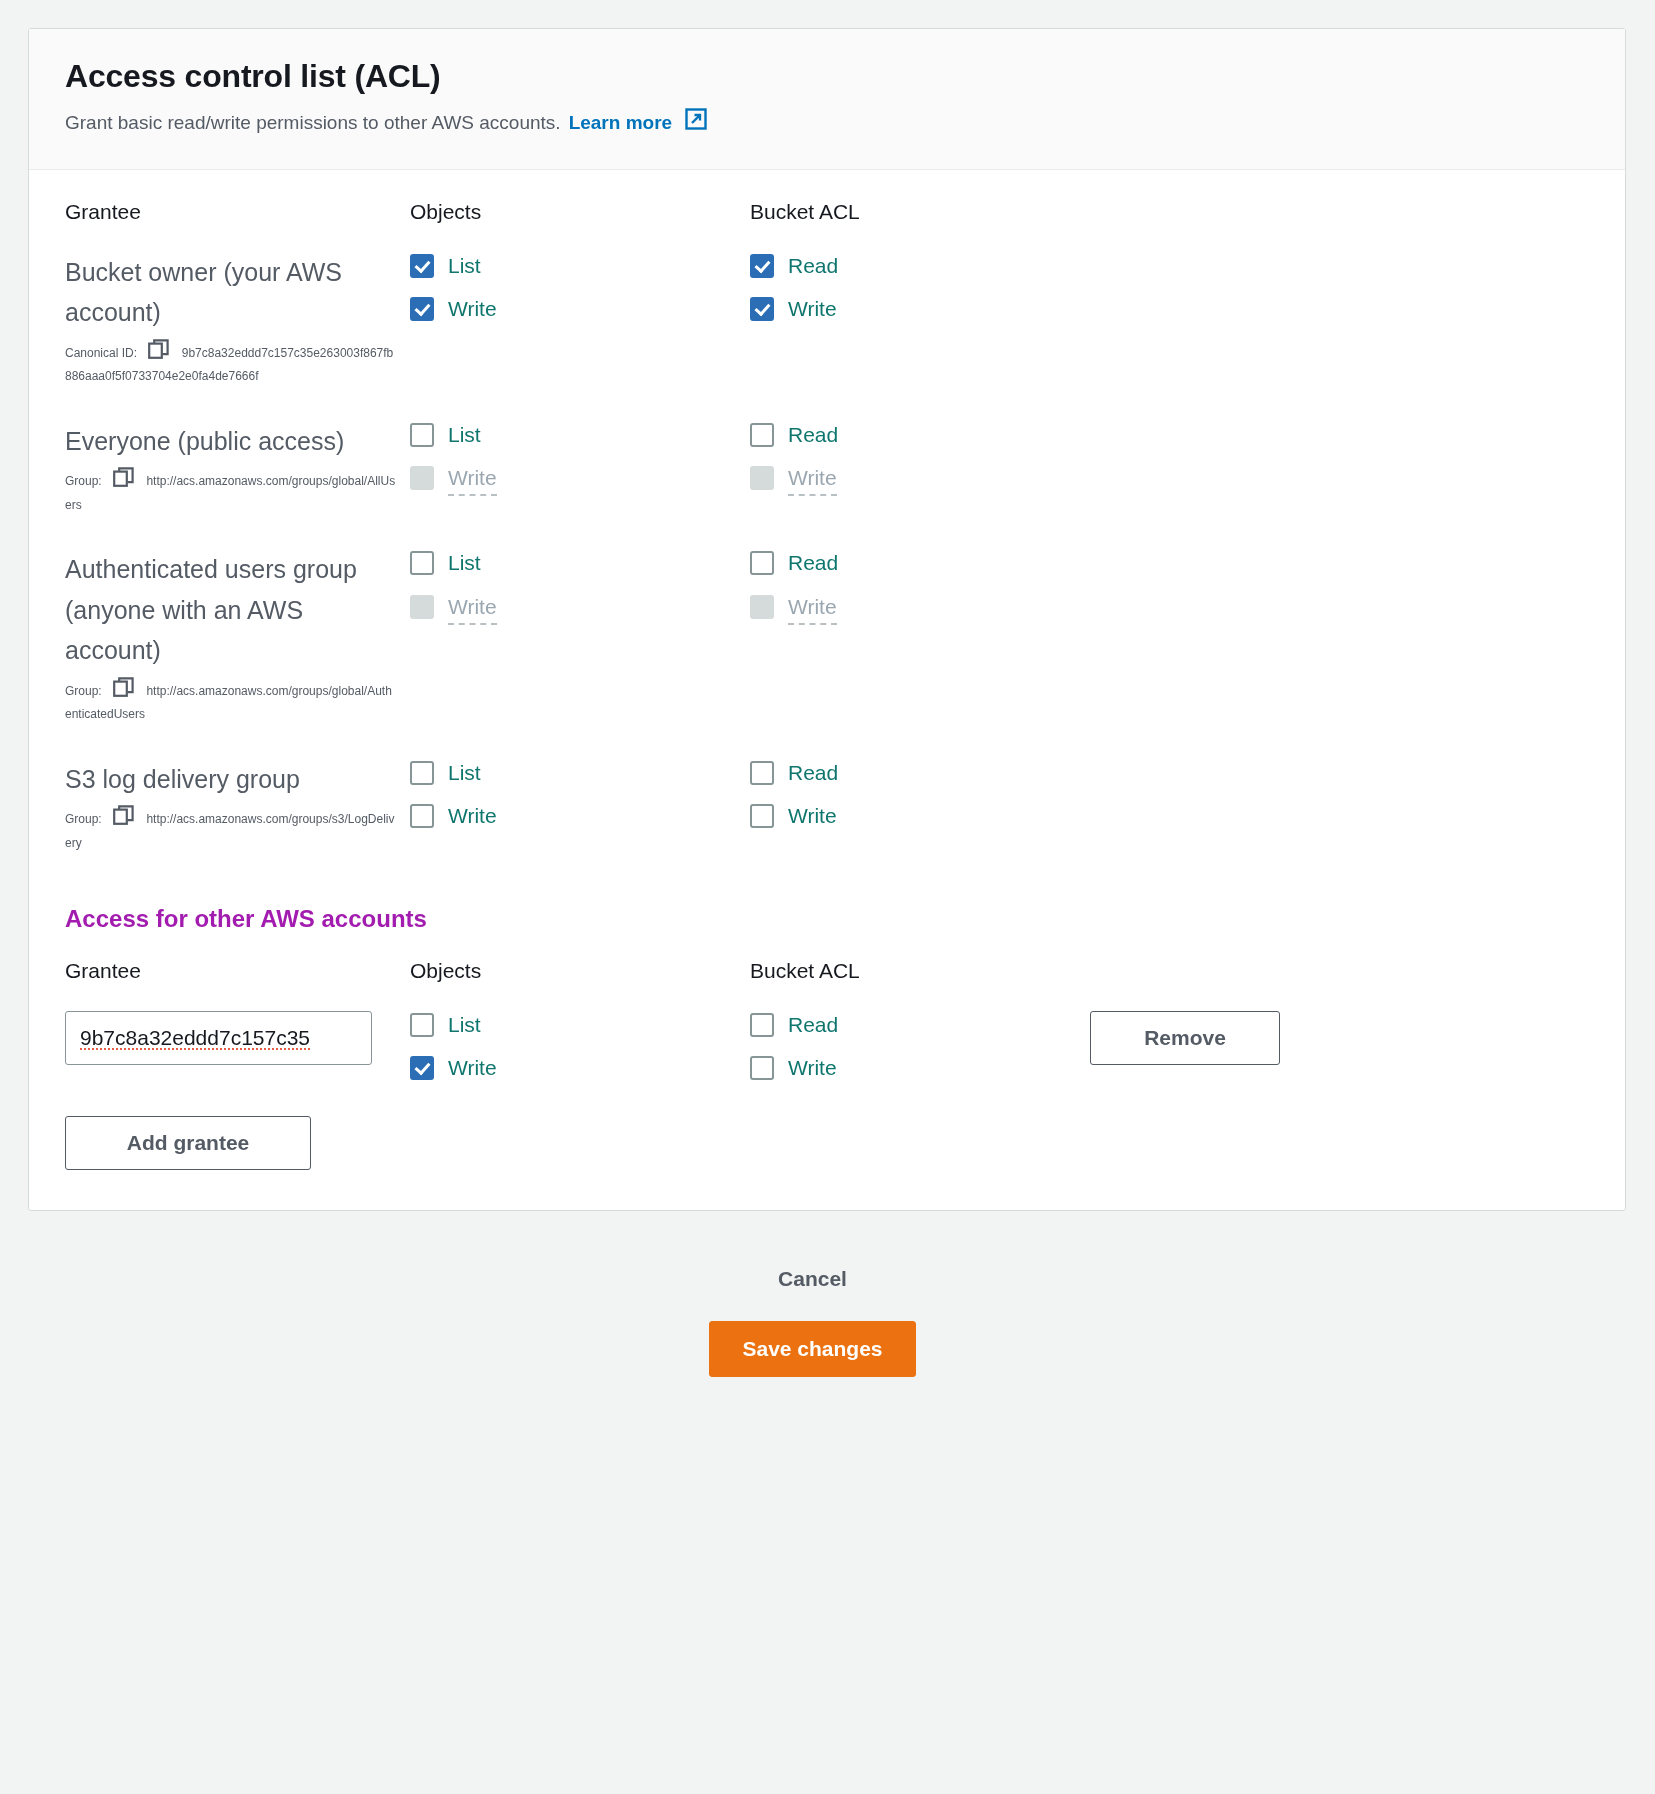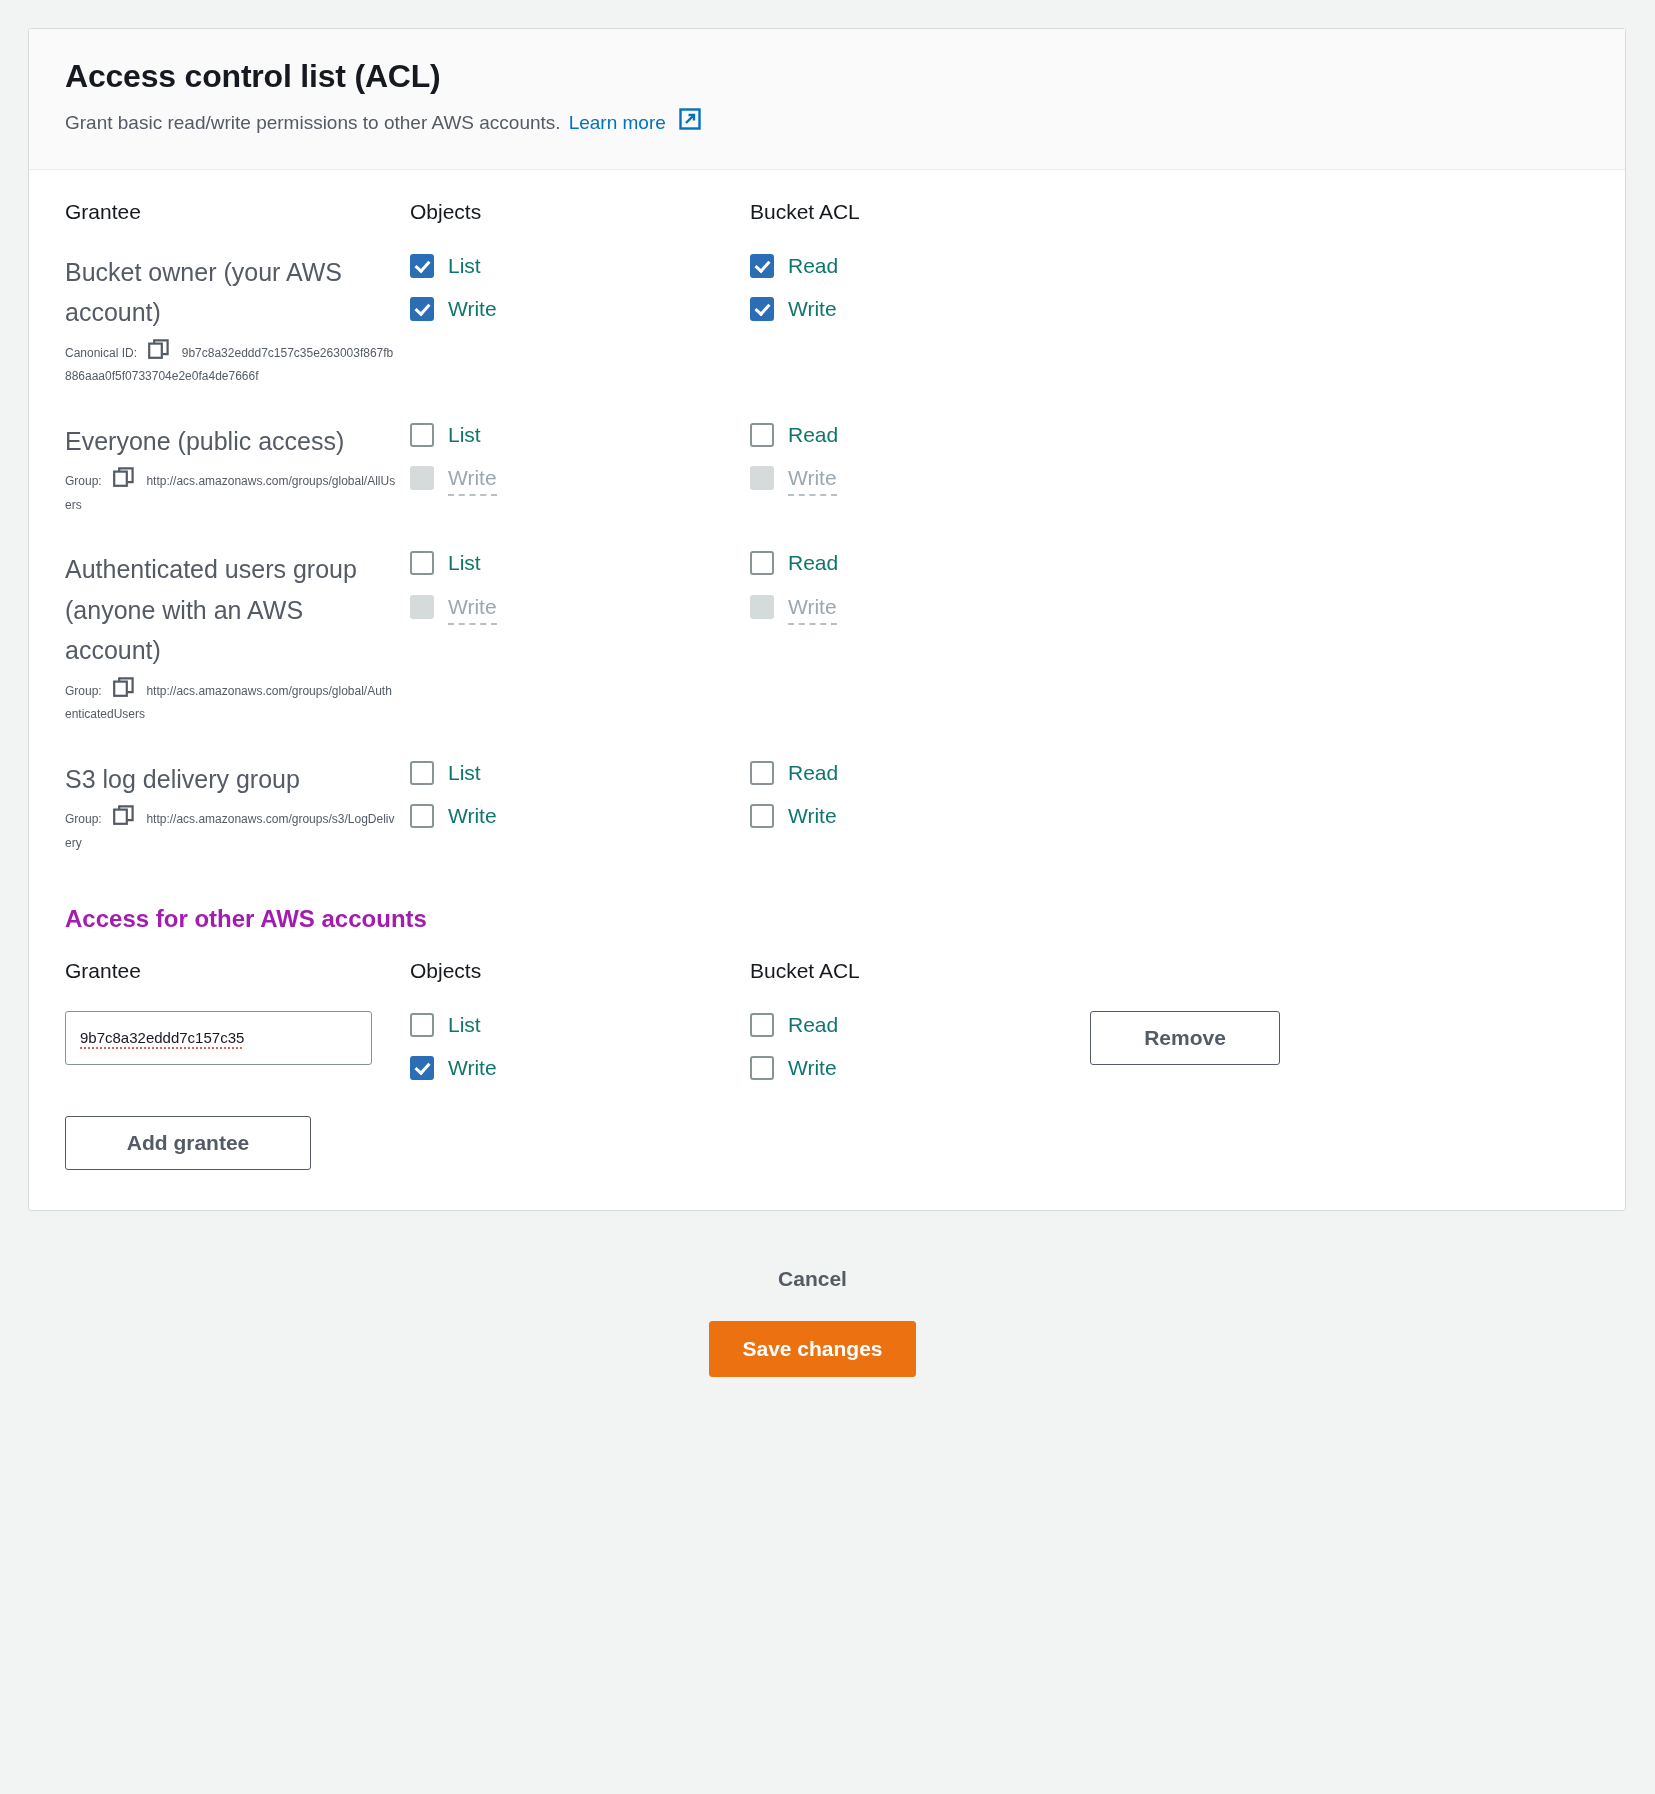--- a/index.html
+++ b/index.html
@@ -33,21 +33,21 @@
     margin:0 0 12px 0;
     line-height:1.2;
   }
   .card-sub{
     font-size:19px;
     color:#545b64;
     line-height:1.4;
     display:flex;align-items:center;gap:8px;flex-wrap:wrap;
   }
   .learn-more{
-    color:#0073bb;font-weight:normal;text-decoration:none;
+    color:#0073bb;font-weight:bold;text-decoration:none;
   }
   .ext-icon{display:inline-block;vertical-align:-3px;margin-left:4px;}
 
   .card-body{padding:30px 36px 40px 36px;}
 
   
   .acl-grid{display:grid;grid-template-columns:345px 340px 340px 1fr;}
   .col-head{
     font-size:21px;color:#16191f;font-weight:normal;
     padding-bottom:28px;
@@ -92,21 +92,21 @@
   .section-title{
     font-size:24px;font-weight:bold;color:#a21caf;
     margin:18px 0 26px 0;
   }
   .other-grid{display:grid;grid-template-columns:345px 340px 340px 1fr;align-items:start;}
   .txt-input{
     box-sizing:border-box;
     width:307px;height:54px;
     border:1px solid #879596;border-radius:3px;
     background:#ffffff;
-    font-size:15px;color:#16191f;
+    font-size:21px;color:#16191f;
     font-family:"Liberation Sans","DejaVu Sans",sans-serif;
     padding:0 14px;
     text-decoration:underline;
     text-decoration-color:#e8604c;
     text-decoration-style:dotted;
     text-decoration-thickness:2px;
     text-underline-offset:4px;
     overflow:hidden;white-space:nowrap;
     display:flex;align-items:center;
   }

